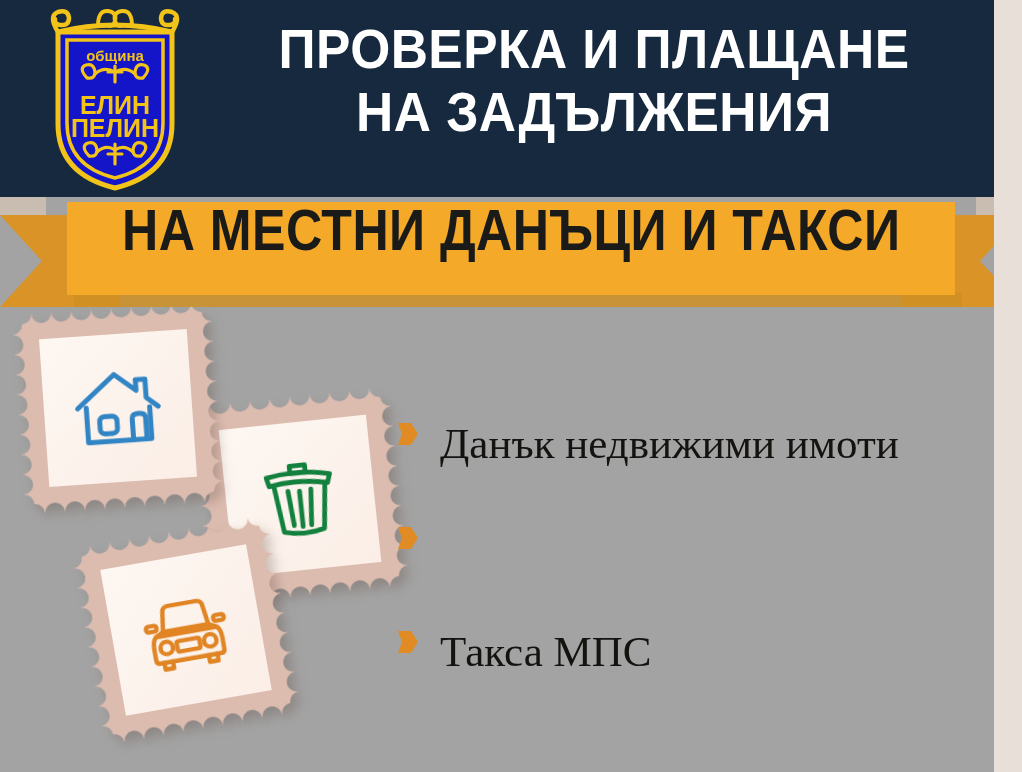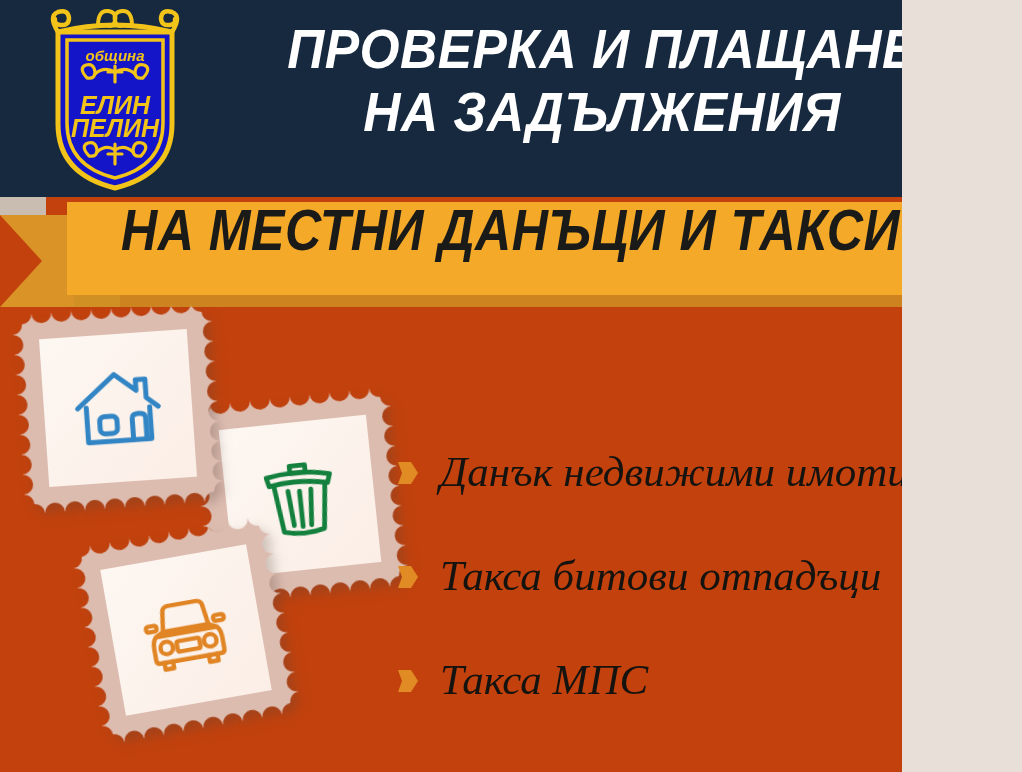--- a/index.html
+++ b/index.html
@@ -12,25 +12,24 @@
   }
 
   body {
     font-family: "Liberation Sans", sans-serif;
     background: #e7dfd8;
     position: relative;
   }
 
   #poster {
     position: relative;
-    width: 902px;
+    width: 994px;
     height: 772px;
-    background: #c2410c;
+    background: #a3a3a3;
     overflow: hidden;
-    font-style: italic;
   }
 
   
   .header {
     position: absolute;
     left: 0;
     top: 0;
     width: 1022px;
     height: 197px;
     background: #17293f;
@@ -51,21 +50,21 @@
     left: 38px;
     top: 6px;
     width: 154px;
     height: 186px;
   }
   .crest-wrap svg { display: block; width: 100%; height: 100%; }
 
   
   .title-block {
     position: absolute;
-    left: 196px;
+    left: 188px;
     top: 18px;
     width: 812px;
     text-align: center;
   }
   .title-line {
     font-family: "Liberation Sans Narrow", "Liberation Sans", sans-serif;
     font-weight: 700;
     color: #ffffff;
     font-size: 56px;
     line-height: 1.12;
@@ -184,21 +183,21 @@
   
   .list {
     position: absolute;
     left: 398px;
     top: 420px;
     width: 620px;
     z-index: 4;
   }
   .list-item {
     display: flex;
-    align-items: center;
+    align-items: flex-start;
     height: 104px;
   }
   .bullet {
     flex: 0 0 auto;
     width: 20px;
     height: 24px;
     margin-right: 22px;
     margin-top: 2px;
   }
   .bullet svg { display: block; width: 100%; height: 100%; }
@@ -481,21 +480,20 @@
       </span>
       <span class="item-label">Данък недвижими имоти</span>
     </div>
 
     <div class="list-item">
       <span class="bullet">
         <svg viewBox="0 0 20 24" xmlns="http://www.w3.org/2000/svg">
           <path d="M0 1 L13 1 L20 12 L13 23 L0 23 L4 12 Z" fill="#e08b24"></path>
         </svg>
       </span>
-      <span class="item-label">Такса битови отпадъци</span>
     </div>
 
     <div class="list-item">
       <span class="bullet">
         <svg viewBox="0 0 20 24" xmlns="http://www.w3.org/2000/svg">
           <path d="M0 1 L13 1 L20 12 L13 23 L0 23 L4 12 Z" fill="#e08b24"></path>
         </svg>
       </span>
       <span class="item-label">Такса МПС</span>
     </div>

